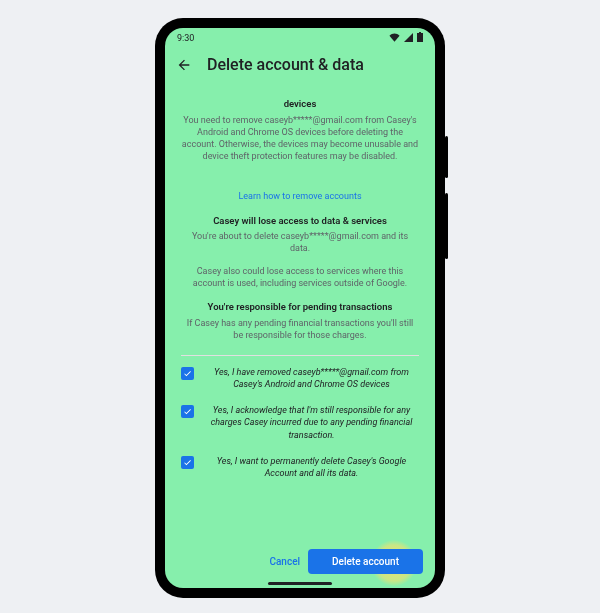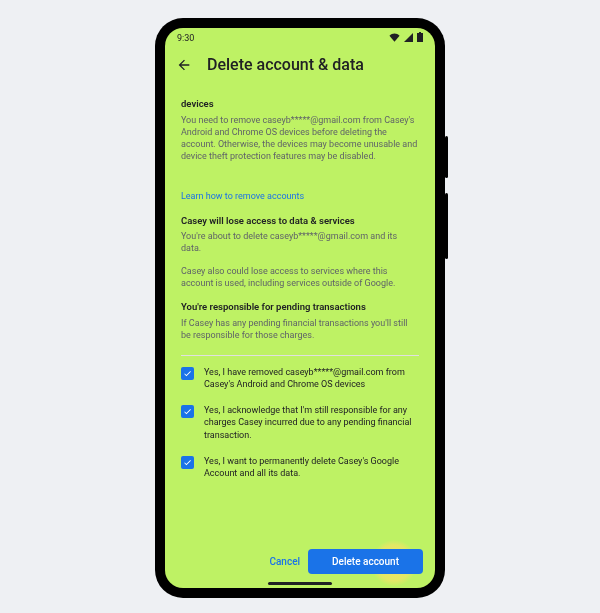--- a/index.html
+++ b/index.html
@@ -19,26 +19,27 @@
     border-radius: 28px;
     padding: 10px;
     position: relative;
   }
   .side-btn { position: absolute; right: -3px; background: #000; border-radius: 2px; }
   .side-btn.a { top: 118px; width: 3px; height: 42px; }
   .side-btn.b { top: 175px; width: 3px; height: 66px; }
   .screen {
     width: 100%;
     height: 100%;
-    background: #bef264;
+    background: #86efac;
     border-radius: 18px;
     overflow: hidden;
     position: relative;
     display: flex;
     flex-direction: column;
+    text-align: center;
   }
   .statusbar {
     height: 20px;
     display: flex;
     align-items: center;
     justify-content: space-between;
     padding: 0 12px;
     font-size: 9px;
     color: #202124;
   }
@@ -61,21 +62,21 @@
     font-size: 9px;
     color: #5f6368;
     line-height: 1.35;
   }
   .section-head { font-weight: 600; color: #202124; margin-top: 12px; margin-bottom: 3px; font-size: 9.5px; }
   .first-head { margin-top: 12px; }
   .link { color: #1a73e8; margin-top: 28px; display: block; }
   .para { margin-top: 2px; }
   .para2 { margin-top: 10px; }
   .divider { border: none; border-top: 1px solid #e0e0e0; margin: 14px 0 10px 0; }
-  .check-row { display: flex; align-items: flex-start; gap: 10px; margin-bottom: 14px; }
+  .check-row { display: flex; align-items: flex-start; gap: 10px; margin-bottom: 14px; font-style: italic; }
   .check-row .lbl { color: #202124; font-size: 9px; line-height: 1.35; }
   .checkbox {
     flex: none;
     width: 13px; height: 13px;
     background: #1a73e8;
     border-radius: 2px;
     display: flex; align-items: center; justify-content: center;
     margin-top: 1px;
   }
   .checkbox svg { width: 9px; height: 9px; }

